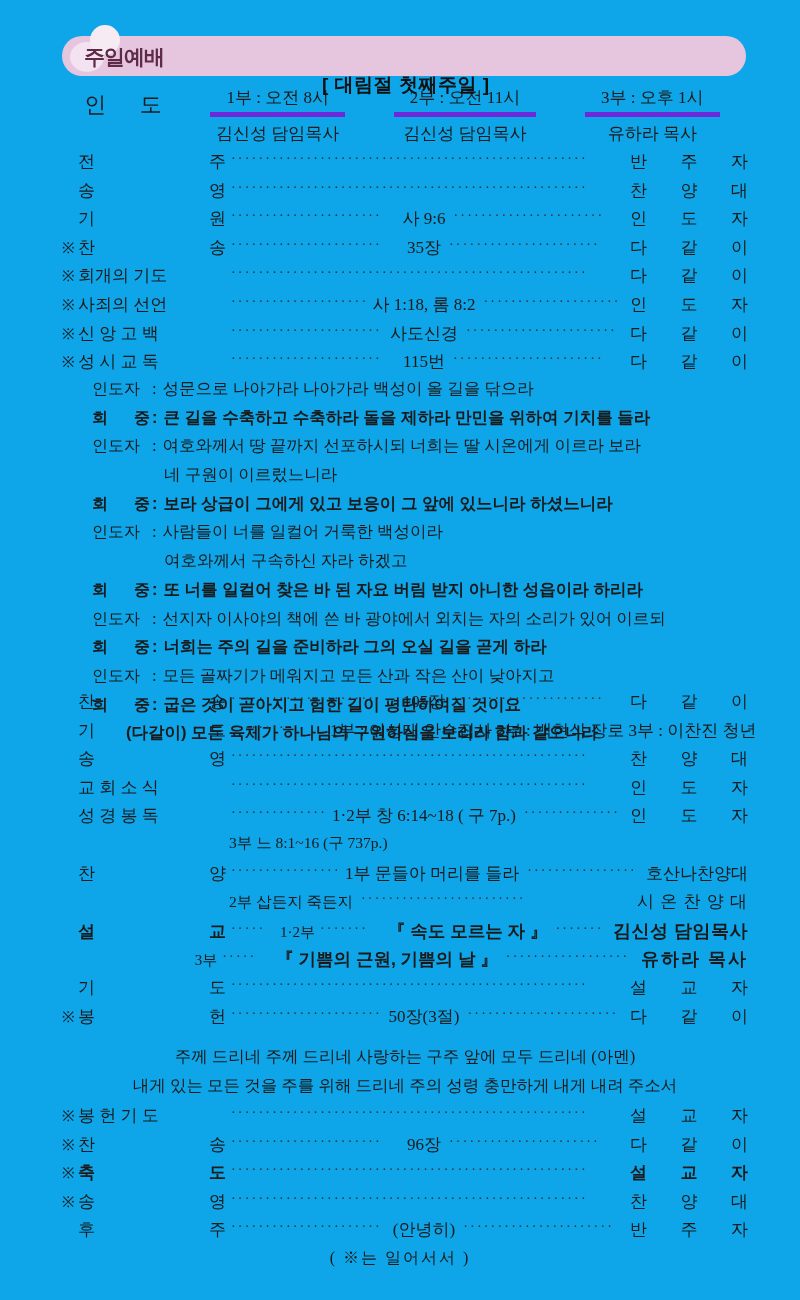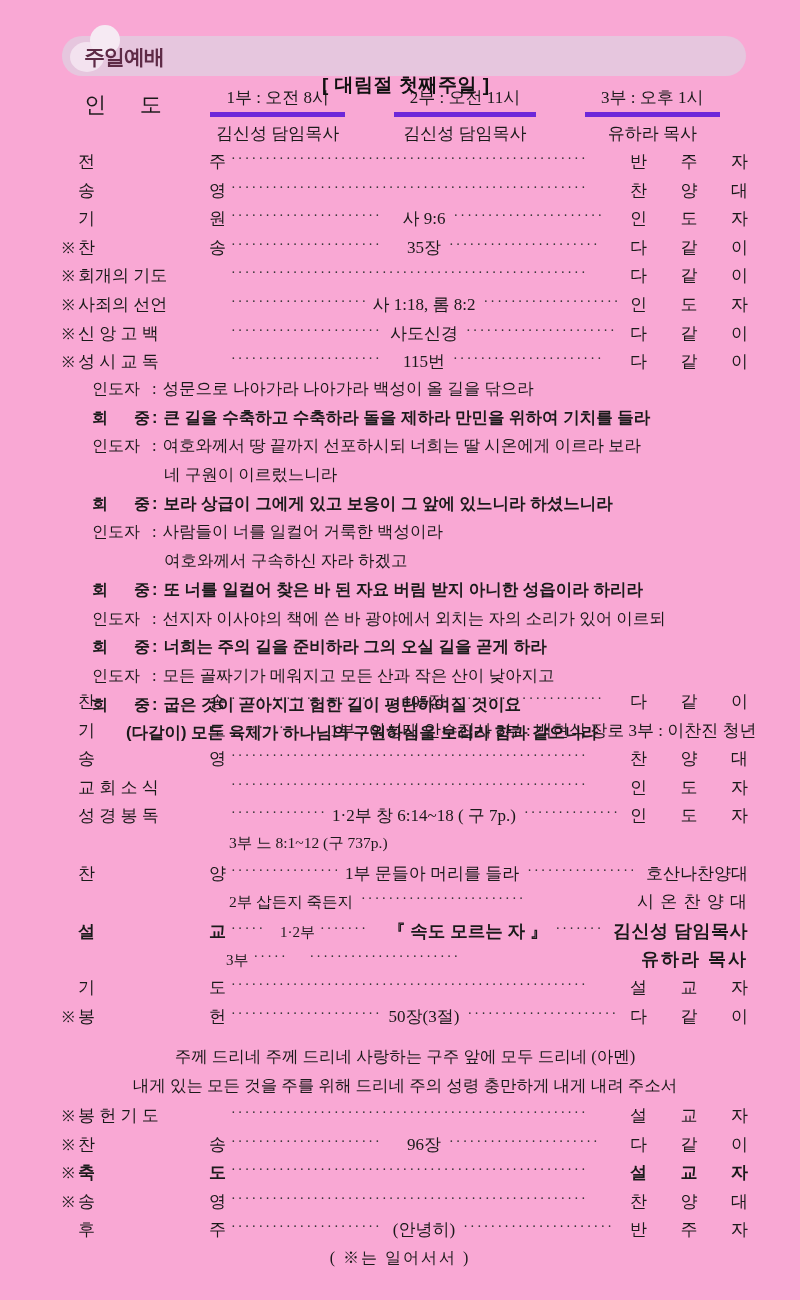--- a/index.html
+++ b/index.html
@@ -12,21 +12,21 @@
     height: 1300px;
     position: relative;
     font-family: "Liberation Serif", "DejaVu Serif", serif;
     color: #1a1a1a;
     overflow: hidden;
   }
 
   .page {
     position: absolute;
     inset: 0;
-    background: #f9a8d4;
+    background: #0ea5e9;
   }
 
   
   .banner {
     position: absolute;
     left: 62px;
     top: 36px;
     width: 684px;
     height: 40px;
     background: #e6c6de;
@@ -492,21 +492,21 @@
         <div class="mid">1·2부 창 6:14~18 ( 구 7p.)</div>
         <div class="lead">······················</div>
         <div class="who">
           <span>인</span>
           <span>도</span>
           <span>자</span>
         </div>
       </div>
       <div class="row">
         <div class="pad" style="width: 164px;"></div>
-        <div class="mid sub">3부 느 8:1~12 (구 737p.)</div>
+        <div class="mid sub">3부 느 8:1~16 (구 737p.)</div>
       </div>
       <div class="row">
         <div class="mark"></div>
         <div class="item">
           <span>찬</span>
           <span>양</span>
         </div>
         <div class="lead">······················</div>
         <div class="mid">1부 문들아 머리를 들라</div>
         <div class="lead">······················</div>
@@ -528,20 +528,21 @@
         <div class="small">1·2부</div>
         <div class="lead" style="flex: 0 0 60px;">·······</div>
         <div class="mid bold" style="font-size: 17.5px;">『 속도 모르는 자 』</div>
         <div class="lead">······················</div>
         <div class="who two bold" style="width: auto; font-size: 18px; letter-spacing: 0.5px;">김신성 담임목사</div>
       </div>
       <div class="row">
         <div class="pad" style="width: 164px;"></div>
         <div class="small">3부</div>
         <div class="lead" style="flex: 0 0 46px;">·····</div>
+        <div class="mid bold" style="font-size: 17.5px;">『 기쁨의 근원, 기쁨의 날 』</div>
         <div class="lead">······················</div>
         <div class="who two bold" style="width: auto; font-size: 18px; letter-spacing: 2px;">유하라 목사</div>
       </div>
       <div class="row">
         <div class="mark"></div>
         <div class="item">
           <span>기</span>
           <span>도</span>
         </div>
         <div class="lead">····················································</div>

